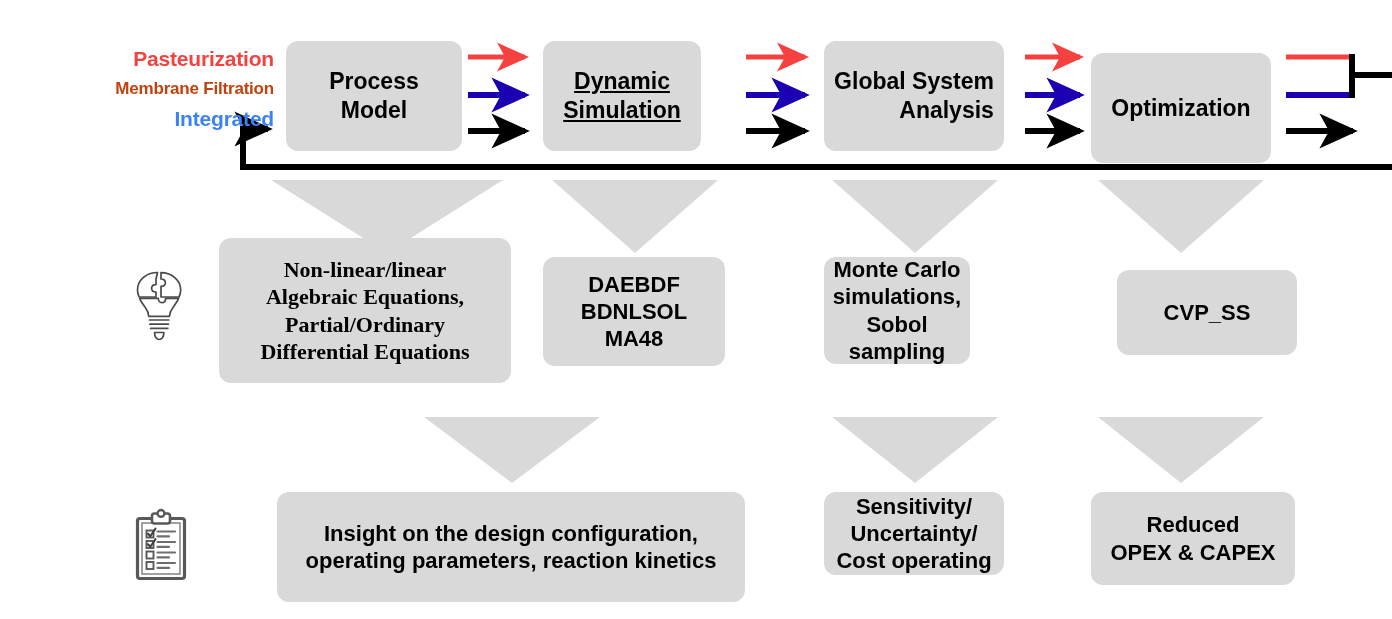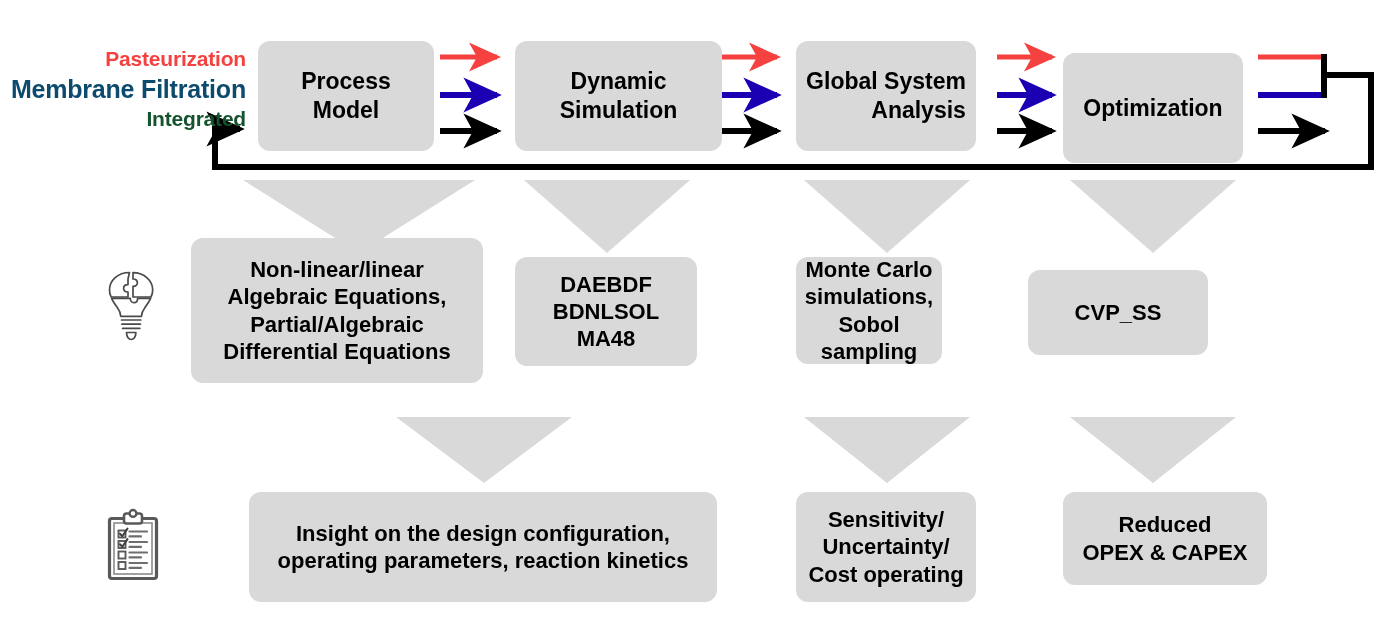--- a/index.html
+++ b/index.html
@@ -1,62 +1,62 @@
 <!DOCTYPE html>
 <html><head>
 <meta charset="utf-8">
 <style>
   html,body{margin:0;padding:0;background:#ffffff;}
   body{
     width:1392px;height:619px;position:relative;overflow:hidden;
     font-family:"Liberation Sans","DejaVu Sans",sans-serif;
     color:#000;
   }
-  #canvas{position:absolute;inset:0;}
+  #canvas{position:absolute;inset:0;margin-left:28px;}
   .svg-layer{position:absolute;left:0;top:0;width:1392px;height:619px;pointer-events:none;}
 
   
   .legend{position:absolute;left:0;top:44px;width:246px;text-align:right;}
   .legend-row{font-weight:bold;font-size:21px;line-height:30px;letter-spacing:-.2px;white-space:nowrap;}
   .lg-past{color:#f5413f;}
-  .lg-memb{color:#0c4a6e;font-size:25px;}
-  .lg-int{color:#14532d;}
+  .lg-memb{color:#c2410c;font-size:17px;}
+  .lg-int{color:#3b82f6;}
 
   
   .box{
     position:absolute;
     background:#d9d9d9;
     border-radius:12px;
     display:flex;align-items:center;justify-content:center;
     text-align:center;
     font-weight:bold;
     color:#000;
     box-sizing:border-box;
     padding:4px 8px;
   }
   .box span{display:block;line-height:1.24;}
 
   
   .row1{height:110px;font-size:23px;}
   #box-process-model   {left:258px;top:41px;width:176px;}
-  #box-dynamic-sim     {left:515px;top:41px;width:207px;}
+  #box-dynamic-sim     {left:515px;top:41px;width:158px;text-decoration:underline;}
   #box-global-analysis {left:796px;top:41px;width:180px;text-align:right;}
   #box-optimization    {left:1063px;top:53px;width:180px;}
 
   
   .row2{font-size:22px;}
-  #box-equations {left:191px;top:238px;width:292px;height:145px;font-size:22px;}
+  #box-equations {left:191px;top:238px;width:292px;height:145px;font-size:22px;font-family:Liberation Serif, serif;}
   #box-solvers   {left:515px;top:257px;width:182px;height:109px;}
   #box-montecarlo{left:796px;top:257px;width:146px;height:107px;}
-  #box-cvpss     {left:1028px;top:270px;width:180px;height:85px;}
+  #box-cvpss     {left:1089px;top:270px;width:180px;height:85px;}
 
   
   .row3{font-size:22px;}
   #box-insight     {left:249px;top:492px;width:468px;height:110px;}
-  #box-sensitivity {left:796px;top:492px;width:180px;height:110px;}
+  #box-sensitivity {left:796px;top:492px;width:180px;height:83px;}
   #box-reduced     {left:1063px;top:492px;width:204px;height:93px;}
 
   
   .icon{position:absolute;}
   #icon-bulb{left:99px;top:258px;width:66px;height:90px;}
   #icon-clipboard{left:103px;top:508px;width:60px;height:82px;}
 </style>
 </head>
 <body>
 
@@ -174,21 +174,21 @@
       <path d="M23.6,70.4 L40.8,70.4"></path>
 
       <path d="M27.5,74.5 C27.5,79 29.9,81.5 32.2,81.5 C34.5,81.5 36.9,79 36.9,74.5 Z"></path>
     </g>
   </svg>
 
   <div class="box row2" id="box-equations">
     <div>
       <span>Non-linear/linear</span>
       <span>Algebraic Equations,</span>
-      <span>Partial/Algebraic</span>
+      <span>Partial/Ordinary</span>
       <span>Differential Equations</span>
     </div>
   </div>
 
   <div class="box row2" id="box-solvers">
     <div>
       <span>DAEBDF</span>
       <span>BDNLSOL</span>
       <span>MA48</span>
     </div>

